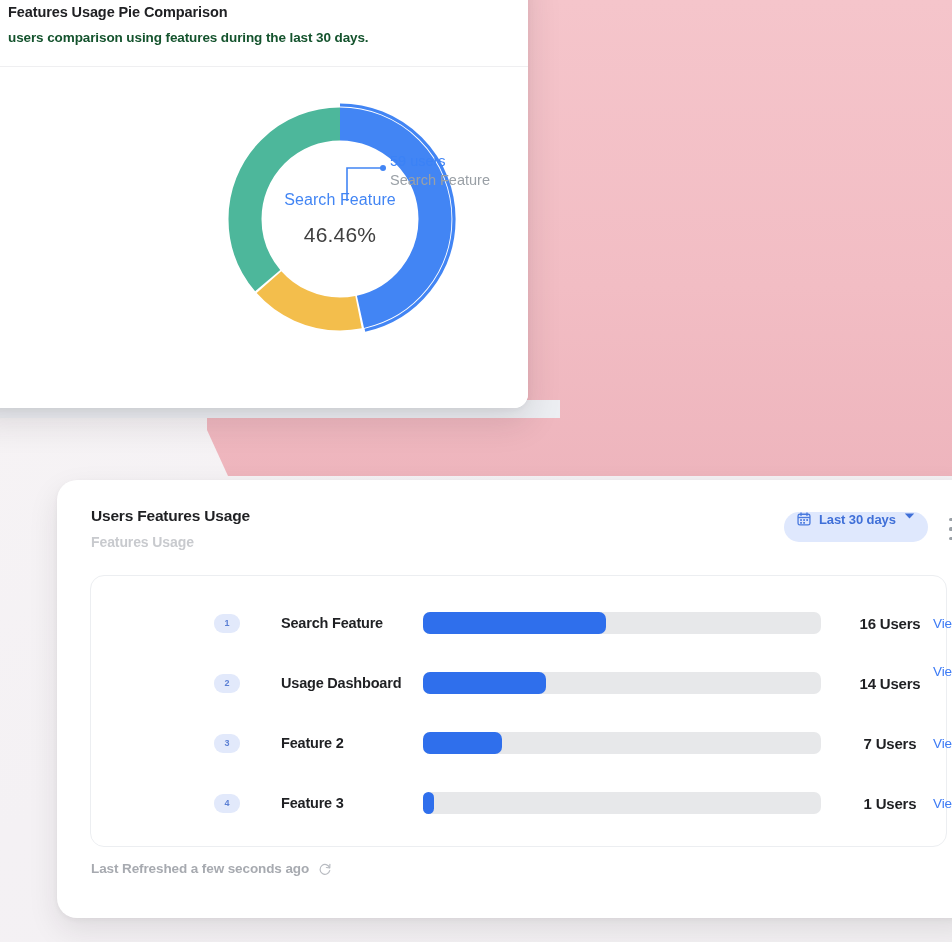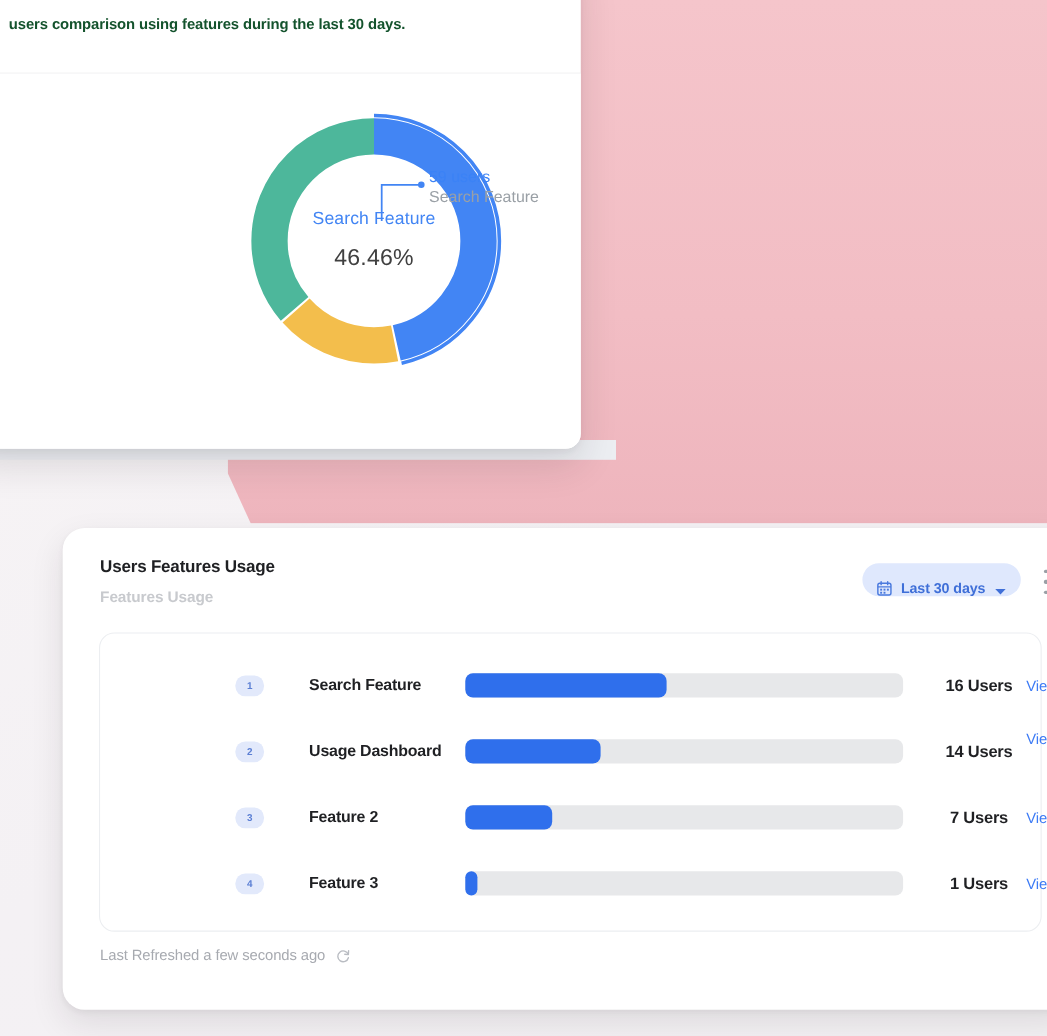--- a/index.html
+++ b/index.html
@@ -77,21 +77,21 @@
     overflow:hidden;
   }
   #usage-head{
     position:absolute;left:34px;top:27px;right:0;height:60px;
   }
   #usage-title{font-size:15.5px;font-weight:bold;color:#1f2023;letter-spacing:-.2px;}
   #usage-sub{margin-top:9px;font-size:14px;font-weight:bold;color:#c8cace;letter-spacing:-.1px;}
 
   #range-pill{
     position:absolute;left:727px;top:32px;height:30px;
-    display:flex;align-items:flex-end;gap:8px;
+    display:flex;align-items:flex-start;gap:8px;
     padding:0 13px;border-radius:16px;background:#dfe8fd;cursor:pointer;
   }
   #range-pill .rp-label{font-size:13px;font-weight:bold;color:#3f6fd8;letter-spacing:-.1px;}
   #kebab{
     position:absolute;left:885px;top:36px;width:18px;height:22px;
     display:flex;flex-direction:column;align-items:center;justify-content:space-between;
     cursor:pointer;padding:2px 0;
   }
   #kebab i{display:block;width:3.2px;height:3.2px;border-radius:50%;background:#9aa0a6;}
 
@@ -122,33 +122,34 @@
   }
   .view{
     position:absolute;left:842px;display:flex;align-items:center;gap:7px;cursor:pointer;
   }
   .view .vlabel{font-size:13.5px;color:#3d7bf5;letter-spacing:-.1px;}
 
   
   #refresh-row{
     position:absolute;left:34px;top:381px;display:flex;align-items:center;gap:9px;
   }
-  #refresh-text{font-size:13.5px;font-weight:normal;color:#a7aab0;letter-spacing:-.1px;}
+  #refresh-text{font-size:13.5px;font-weight:bold;color:#a7aab0;letter-spacing:-.1px;}
   #refresh-icon{cursor:pointer;display:block;}
 </style>
 </head>
 <body>
 
 <div id="bg-root"></div>
 <div id="page-canvas"></div>
 <div id="pink-band"></div>
 <div id="gray-strip"></div>
 
 <div id="pie-card">
   <div id="pie-card-head">
+    <div id="pie-title">Features Usage Pie Comparison</div>
     <div id="pie-sub">users comparison using features during the last 30 days.</div>
   </div>
   <div id="pie-divider"></div>
 
   <div id="pie-body">
 
     <div id="donut-wrap">
       <svg id="donut-svg" width="238" height="238" viewBox="0 0 238 238">
 
         <circle cx="119" cy="119" r="95" fill="none" stroke="#4285f4" stroke-width="33" stroke-dasharray="277.3 319.4" transform="rotate(-90 119 119)"></circle>

